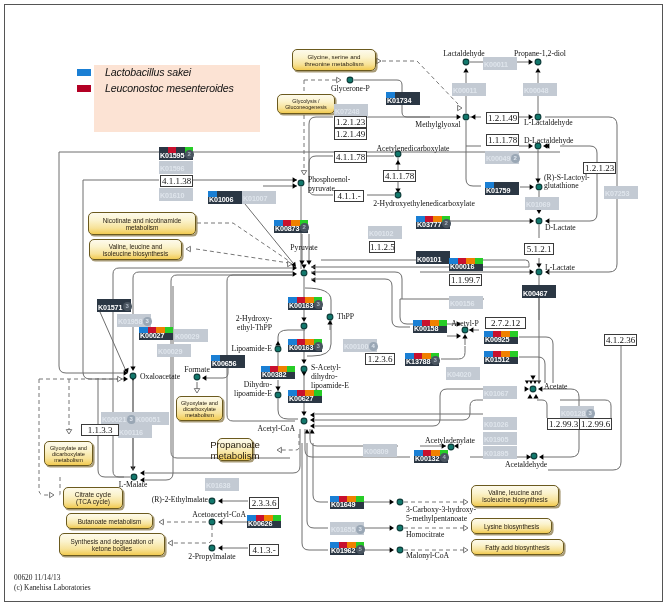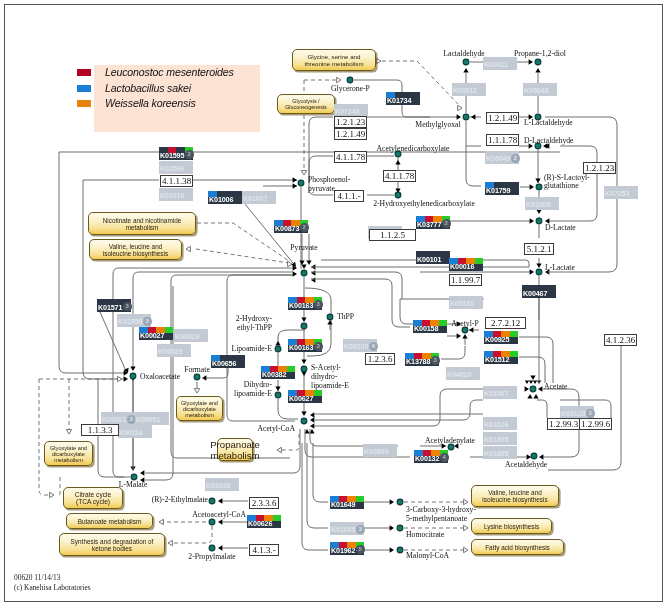--- a/index.html
+++ b/index.html
@@ -296,30 +296,26 @@
 <circle cx="212" cy="501" r="2.9" fill="#11786c" stroke="#0d3b38" stroke-width="1.1"></circle>
 <circle cx="212" cy="522" r="2.9" fill="#11786c" stroke="#0d3b38" stroke-width="1.1"></circle>
 <circle cx="212" cy="548" r="2.9" fill="#11786c" stroke="#0d3b38" stroke-width="1.1"></circle>
 <circle cx="400" cy="502" r="2.9" fill="#11786c" stroke="#0d3b38" stroke-width="1.1"></circle>
 <circle cx="400" cy="528" r="2.9" fill="#11786c" stroke="#0d3b38" stroke-width="1.1"></circle>
 <circle cx="400" cy="550" r="2.9" fill="#11786c" stroke="#0d3b38" stroke-width="1.1"></circle>
   </svg>
   <div id="frame"></div>
   <div id="legend">
 <div class="row">
-        <span class="sw" style="background:#b30024"></span>
-        <span class="tx">Leuconostoc mesenteroides</span>
-      </div>
-<div class="row">
         <span class="sw" style="background:#1a7fd4"></span>
         <span class="tx">Lactobacillus sakei</span>
       </div>
 <div class="row">
-        <span class="sw" style="background:#e8820c"></span>
-        <span class="tx">Weissella koreensis</span>
+        <span class="sw" style="background:#b30024"></span>
+        <span class="tx">Leuconostoc mesenteroides</span>
       </div>
   </div>
 <div class="mlink" style="left:292px;top:49px;width:84px;height:22px;font-size:6.2px">
       <div>Glycine, serine and</div>
       <div>threonine metabolism</div>
     </div>
 <div class="mlink" style="left:277px;top:94px;width:58px;height:20px;font-size:5.4px">
       <div>Glycolysis /</div>
       <div>Gluconeogenesis</div>
     </div>
@@ -682,21 +678,21 @@
       <span class="nm">K00626</span>
     </div>
 <div class="ec" style="left:160px;top:175px;width:33px">4.1.1.38</div>
 <div class="ec" style="left:334px;top:116px;width:33px">1.2.1.23</div>
 <div class="ec" style="left:334px;top:128px;width:33px">1.2.1.49</div>
 <div class="ec" style="left:334px;top:151px;width:33px">4.1.1.78</div>
 <div class="ec" style="left:334px;top:190px;width:30px">4.1.1.-</div>
 <div class="ec" style="left:383px;top:170px;width:33px">4.1.1.78</div>
 <div class="ec" style="left:486px;top:112px;width:33px">1.2.1.49</div>
 <div class="ec" style="left:486px;top:134px;width:33px">1.1.1.78</div>
-<div class="ec" style="left:369px;top:229px;width:47px">1.1.2.5</div>
+<div class="ec" style="left:369px;top:241px;width:26px">1.1.2.5</div>
 <div class="ec" style="left:449px;top:274px;width:33px">1.1.99.7</div>
 <div class="ec" style="left:524px;top:243px;width:30px">5.1.2.1</div>
 <div class="ec" style="left:583px;top:162px;width:33px">1.2.1.23</div>
 <div class="ec" style="left:485px;top:317px;width:41px">2.7.2.12</div>
 <div class="ec" style="left:604px;top:334px;width:33px">4.1.2.36</div>
 <div class="ec" style="left:365px;top:353px;width:30px">1.2.3.6</div>
 <div class="ec" style="left:547px;top:418px;width:33px">1.2.99.3</div>
 <div class="ec" style="left:579px;top:418px;width:33px">1.2.99.6</div>
 <div class="ec" style="left:81px;top:424px;width:38px">1.1.3.3</div>
 <div class="ec" style="left:249px;top:497px;width:30px">2.3.3.6</div>

